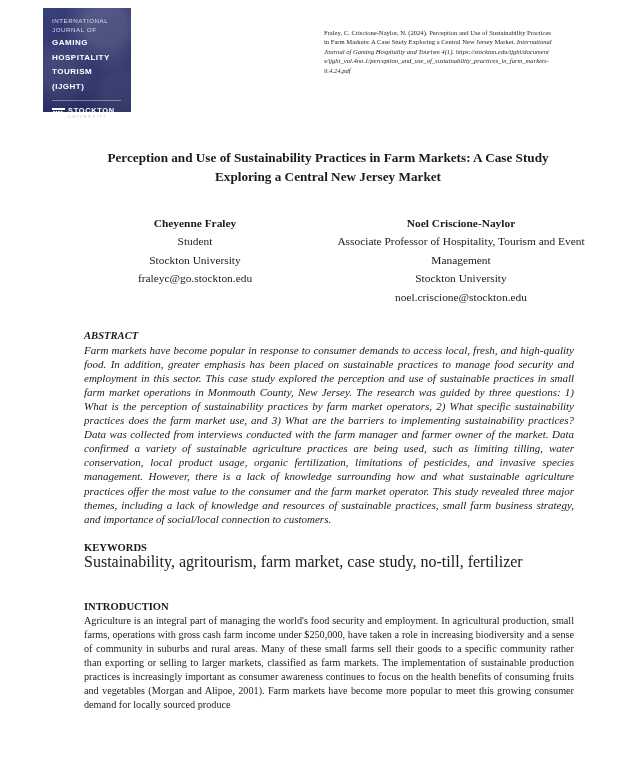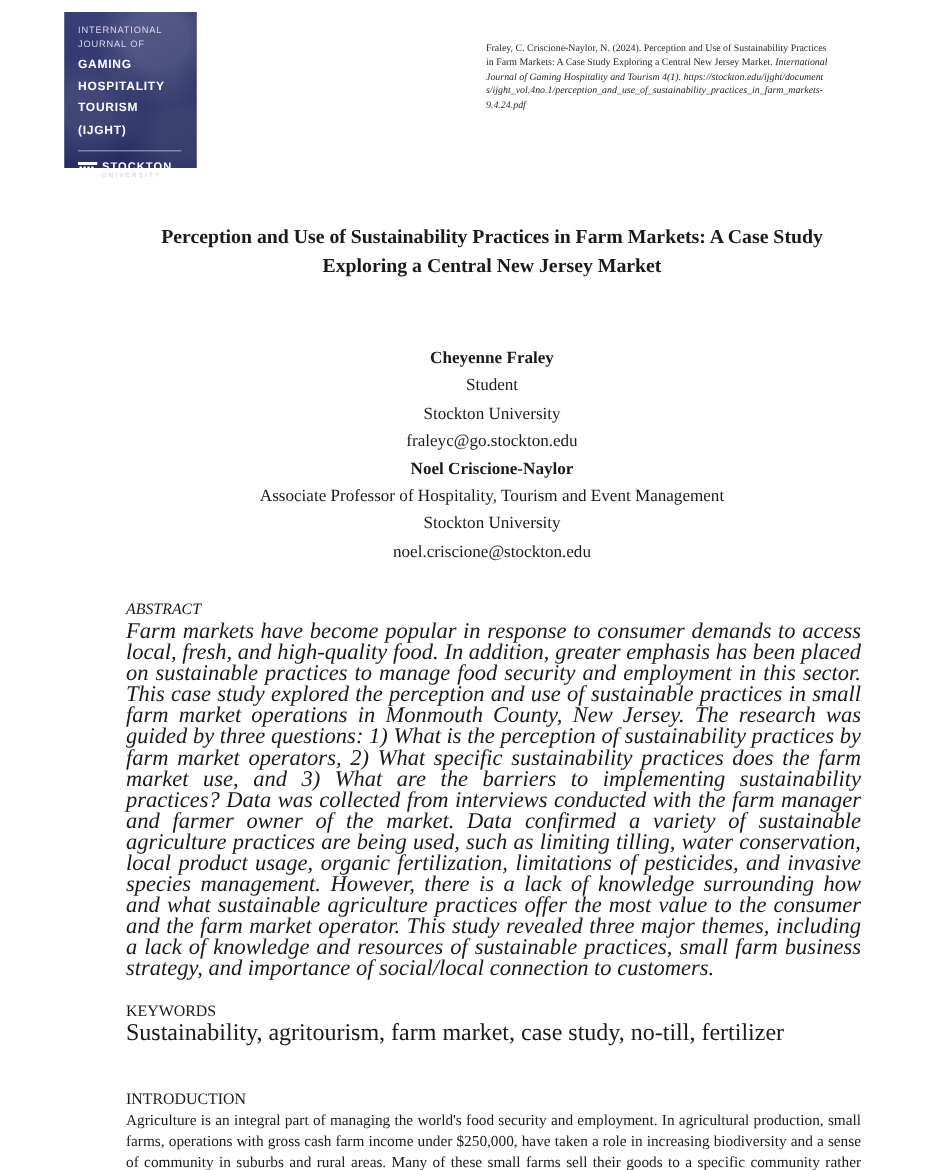--- a/index.html
+++ b/index.html
@@ -120,44 +120,43 @@
   .title {
     margin: 28px 62px 0 62px;
     font-size: 13.2px;
     font-weight: bold;
     line-height: 19px;
     text-align: center;
   }
 
   .authors {
     display: flex;
-    margin: 44px 46px 0 46px;
-    flex-direction: column;
+    margin: 28px 46px 0 46px;
   }
   .author-col {
     flex: 1 1 0;
     text-align: center;
     font-size: 11.4px;
     line-height: 18.4px;
   }
   .author-name { font-weight: bold; }
 
   .section {
     margin: 0 66px 0 68px;
   }
   .section-heading {
     font-size: 10.6px;
-    font-weight: normal;
+    font-weight: bold;
     line-height: 14px;
   }
   .section-heading.ital { font-style: italic; }
 
   .abstract-block { margin-top: 23px; }
   .abstract-body {
-    font-size: 15px;
+    font-size: 11px;
     font-style: italic;
     line-height: 14.05px;
     text-align: justify;
   }
 
   .keywords-block { margin-top: 15px; }
   .keywords-body {
     font-size: 16px;
     line-height: 14px;
   }

